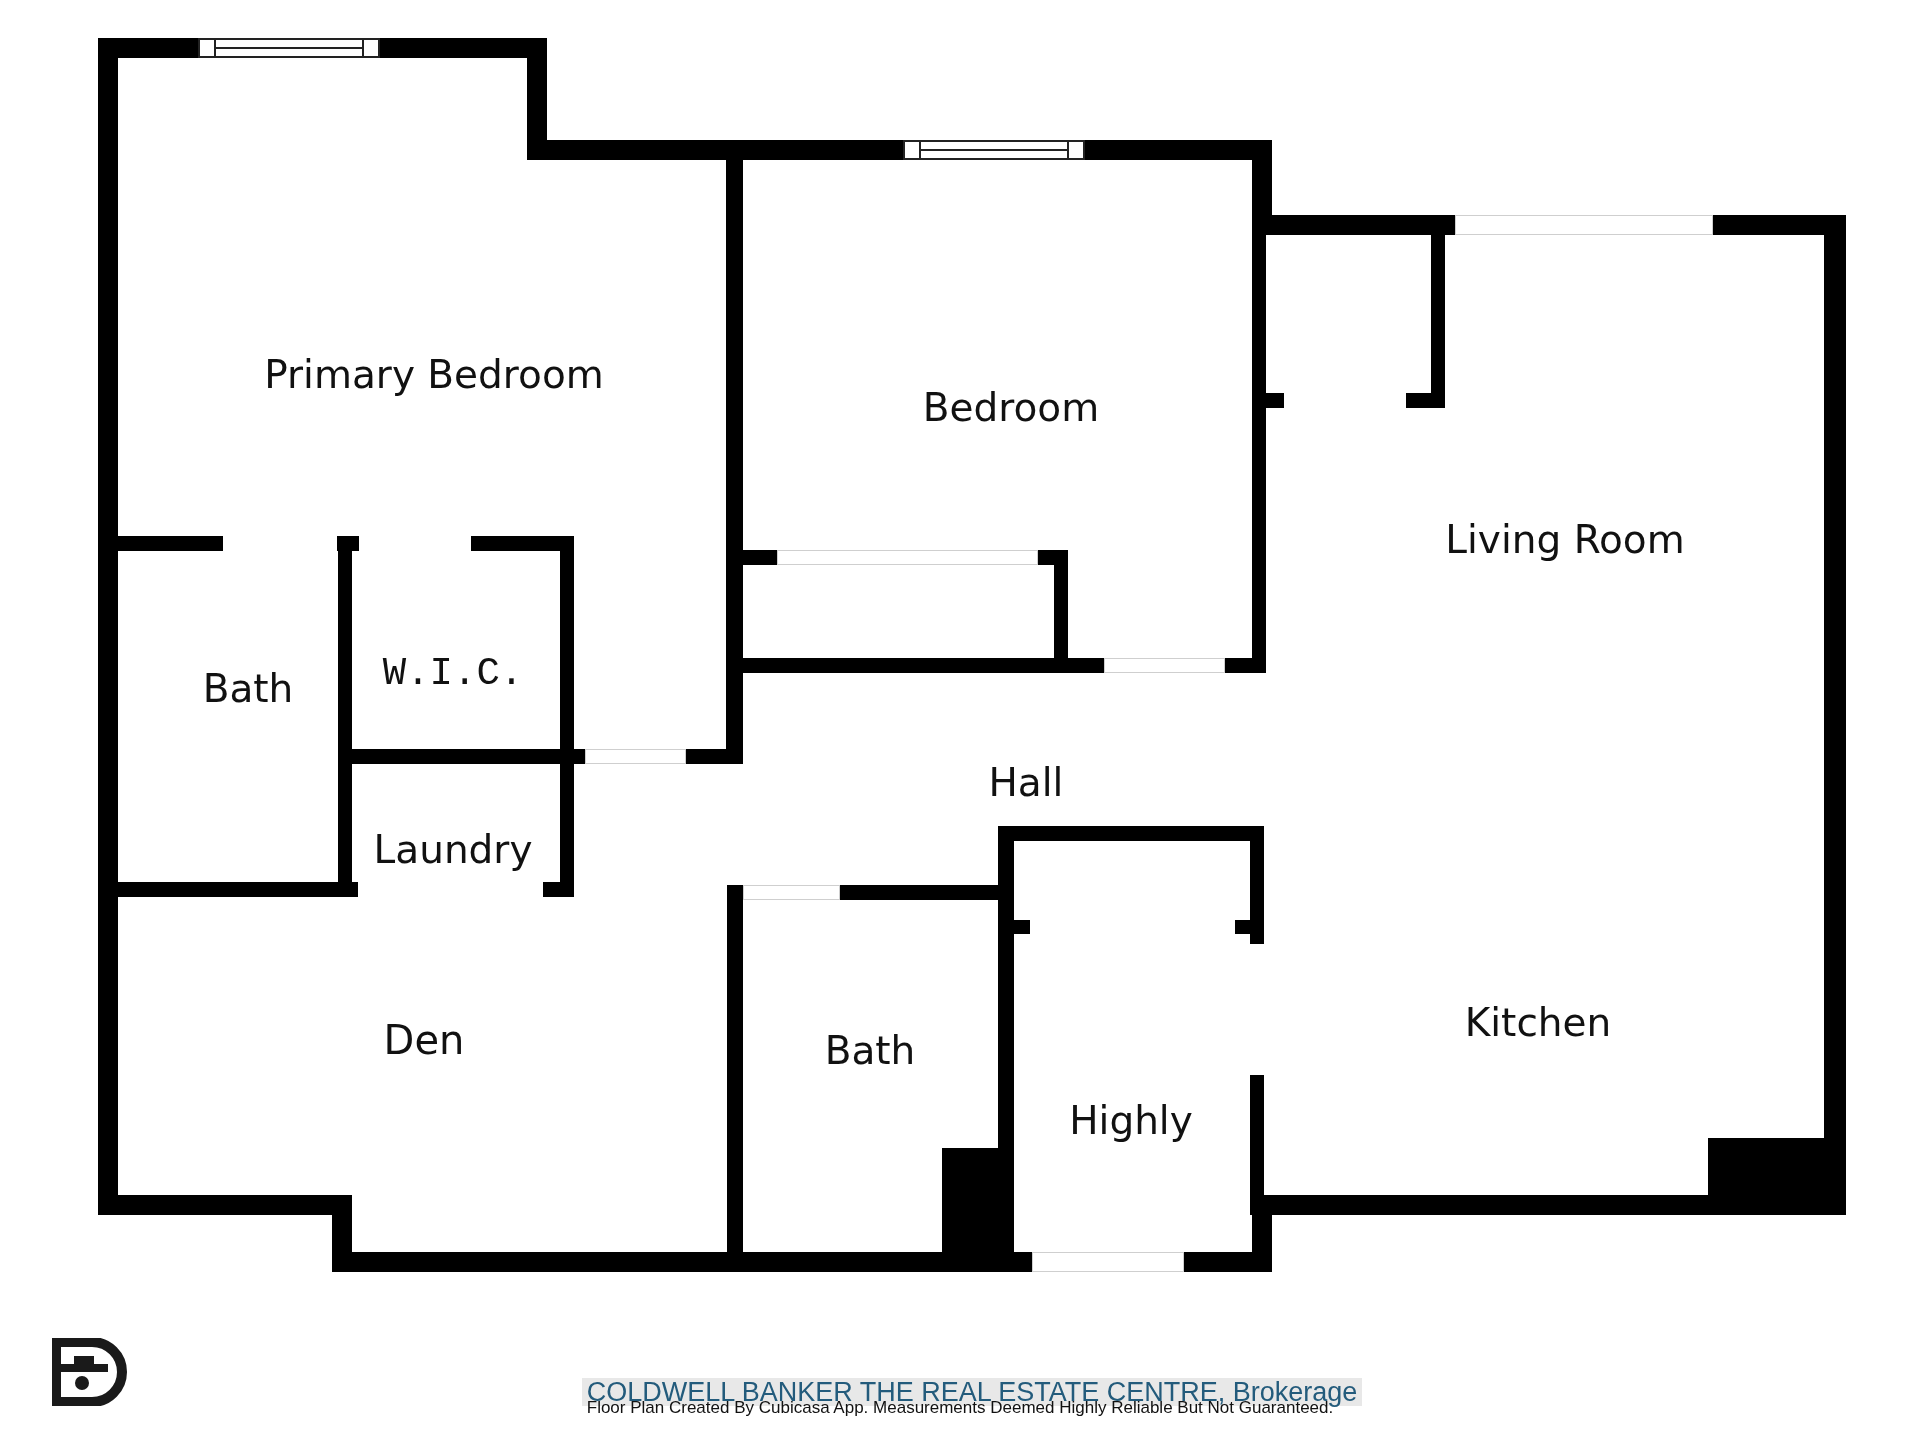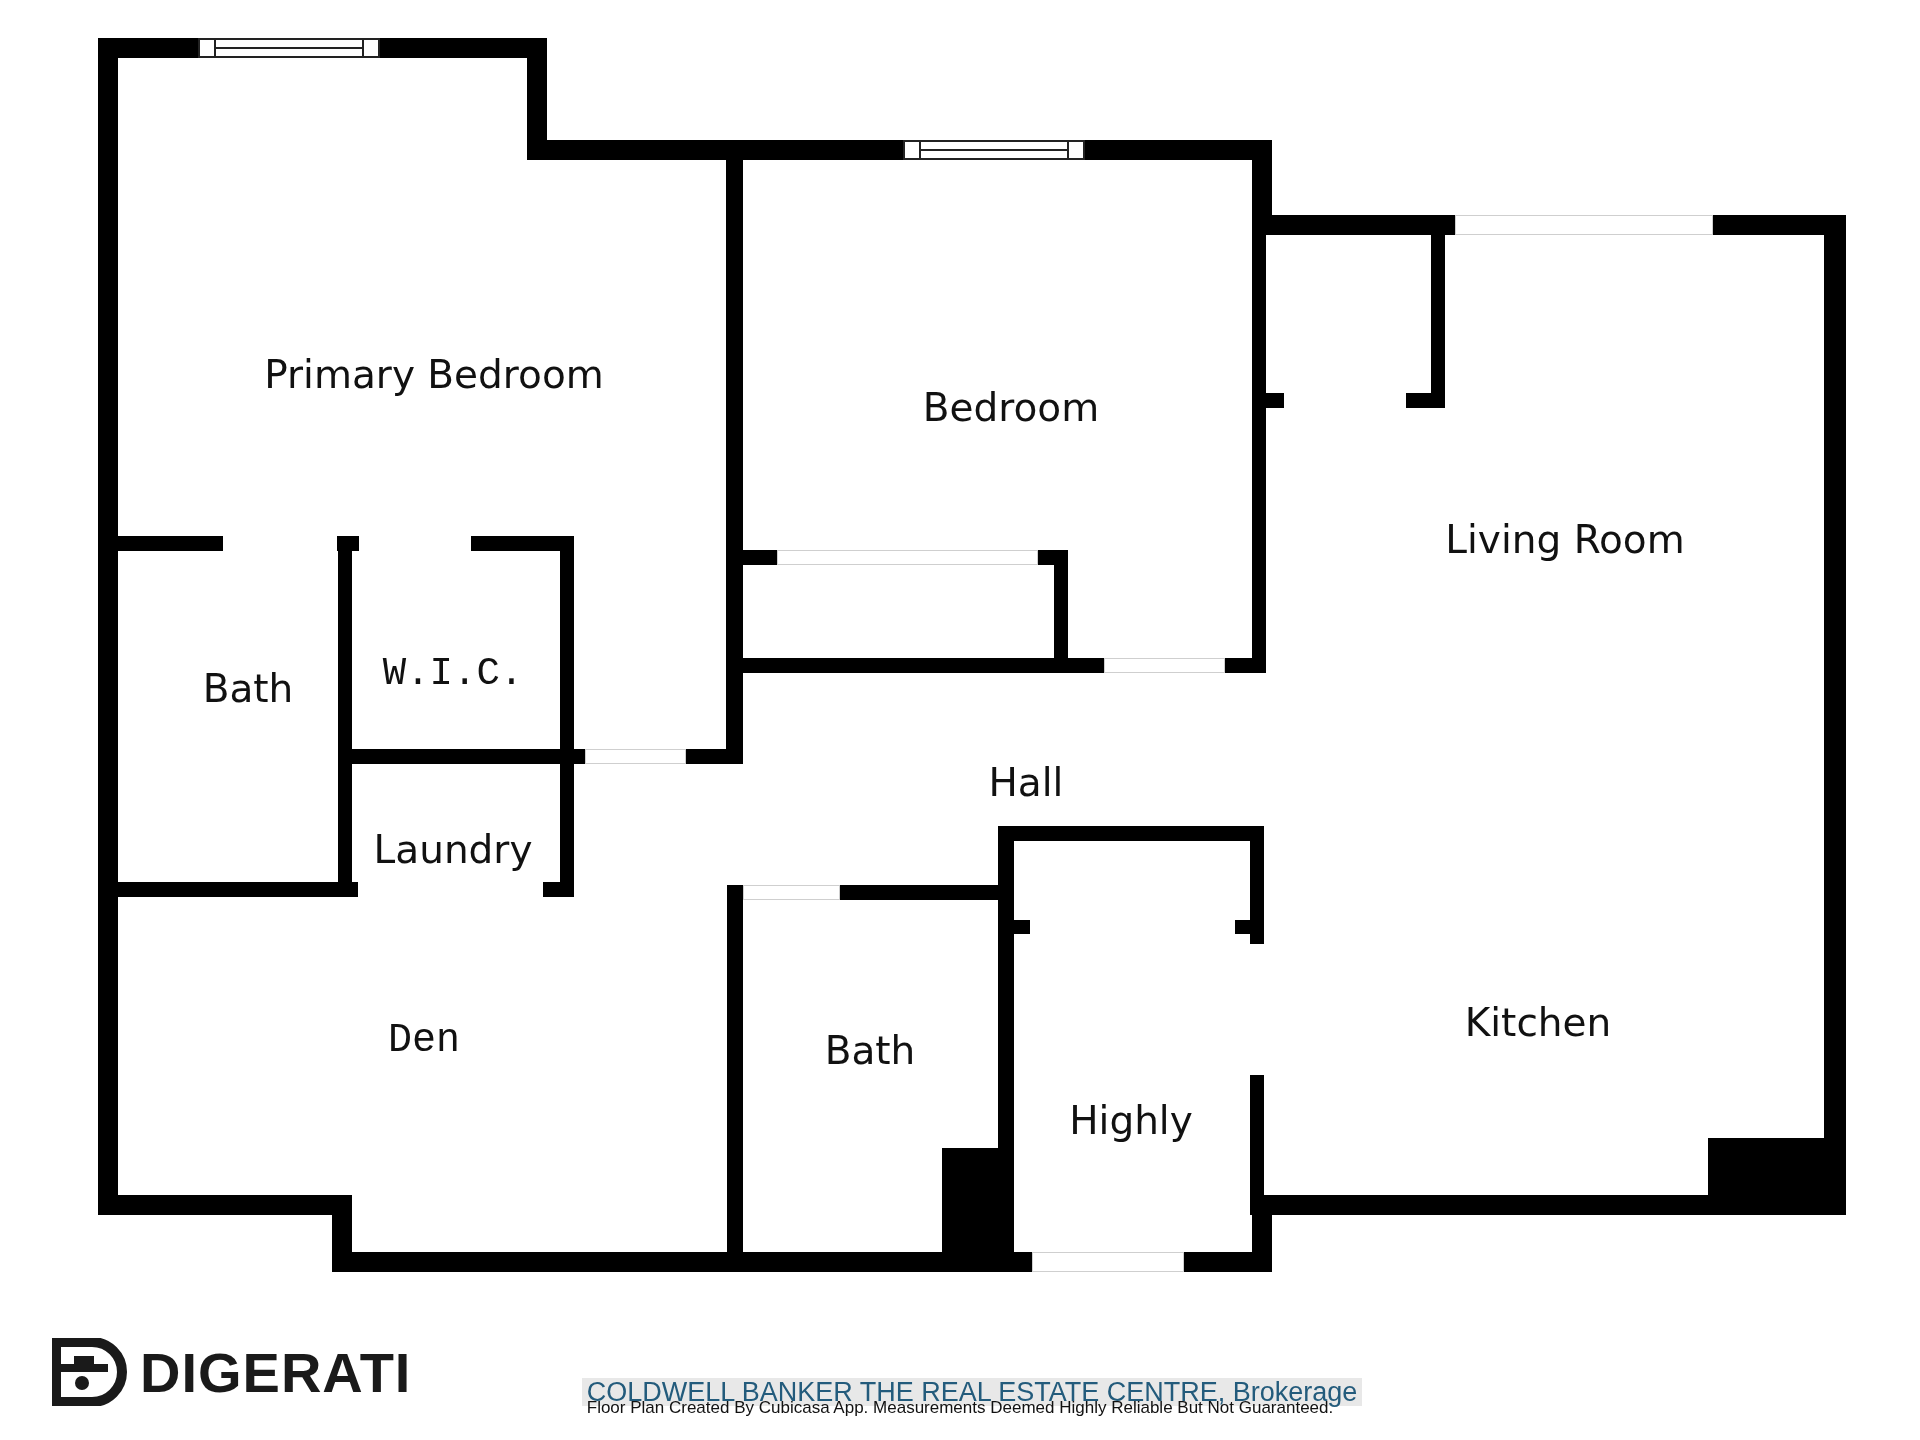--- a/index.html
+++ b/index.html
@@ -86,30 +86,29 @@
   <div class="w" style="left:1235px;top:920px;width:15px;height:14px;"></div>
   <div class="w" style="left:1250px;top:1075px;width:14px;height:140px;"></div>
 
   <div class="label lbl-md" style="left:434px;top:374px;">Primary Bedroom</div>
   <div class="label lbl-md" style="left:1011px;top:407px;">Bedroom</div>
   <div class="label lbl-md" style="left:1565px;top:539px;">Living Room</div>
   <div class="label lbl-md" style="left:248px;top:688px;">Bath</div>
   <div class="label lbl-md" style="left:453px;top:674px;font-family:Liberation Mono, monospace;">W.I.C.</div>
   <div class="label lbl-md" style="left:453px;top:849px;">Laundry</div>
   <div class="label lbl-md" style="left:979px;top:782px;margin-left:47px;">Hall</div>
-  <div class="label lbl-lg" style="left:424px;top:1040px;font-family:Liberation Mono, monospace;">Den</div>
+  <div class="label lbl-lg" style="left:424px;top:1040px;">Den</div>
   <div class="label lbl-md" style="left:870px;top:1050px;">Bath</div>
   <div class="label lbl-md" style="left:1131px;top:1120px;">Highly</div>
   <div class="label lbl-md" style="left:1538px;top:1022px;">Kitchen</div>
 </div>
 
 <div id="logo">
   <svg width="78" height="68" viewBox="0 0 78 68">
     <path d="M4 4 H40 A30 30 0 0 1 40 64 H4 Z" fill="none" stroke="#1a1a1a" stroke-width="10"></path>
     <rect x="4" y="26" width="52" height="8" fill="#1a1a1a"></rect>
     <rect x="22" y="18" width="20" height="10" fill="#1a1a1a"></rect>
     <circle cx="30" cy="45" r="7" fill="#1a1a1a"></circle>
   </svg>
-  <span id="logo-word">DIGERATI</span>
 </div>
 
 <div id="watermark">COLDWELL BANKER THE REAL ESTATE CENTRE, Brokerage</div>
 <div id="disclaimer">Floor Plan Created By Cubicasa App. Measurements Deemed Highly Reliable But Not Guaranteed.</div>
 
 </body></html>

